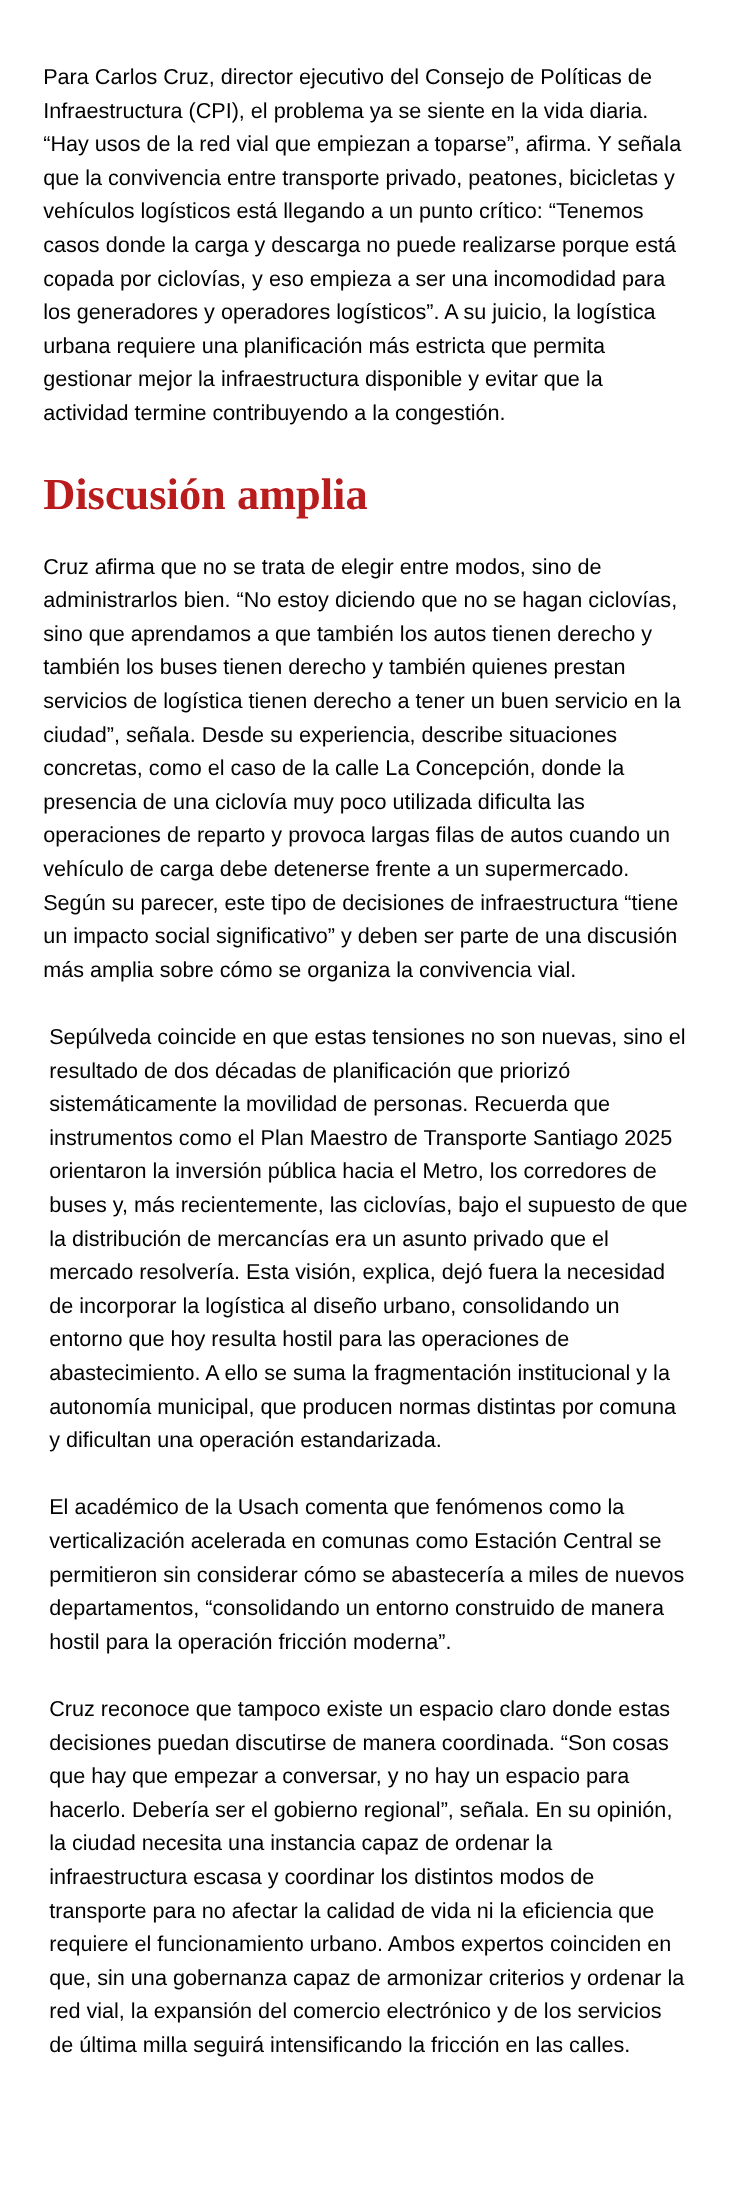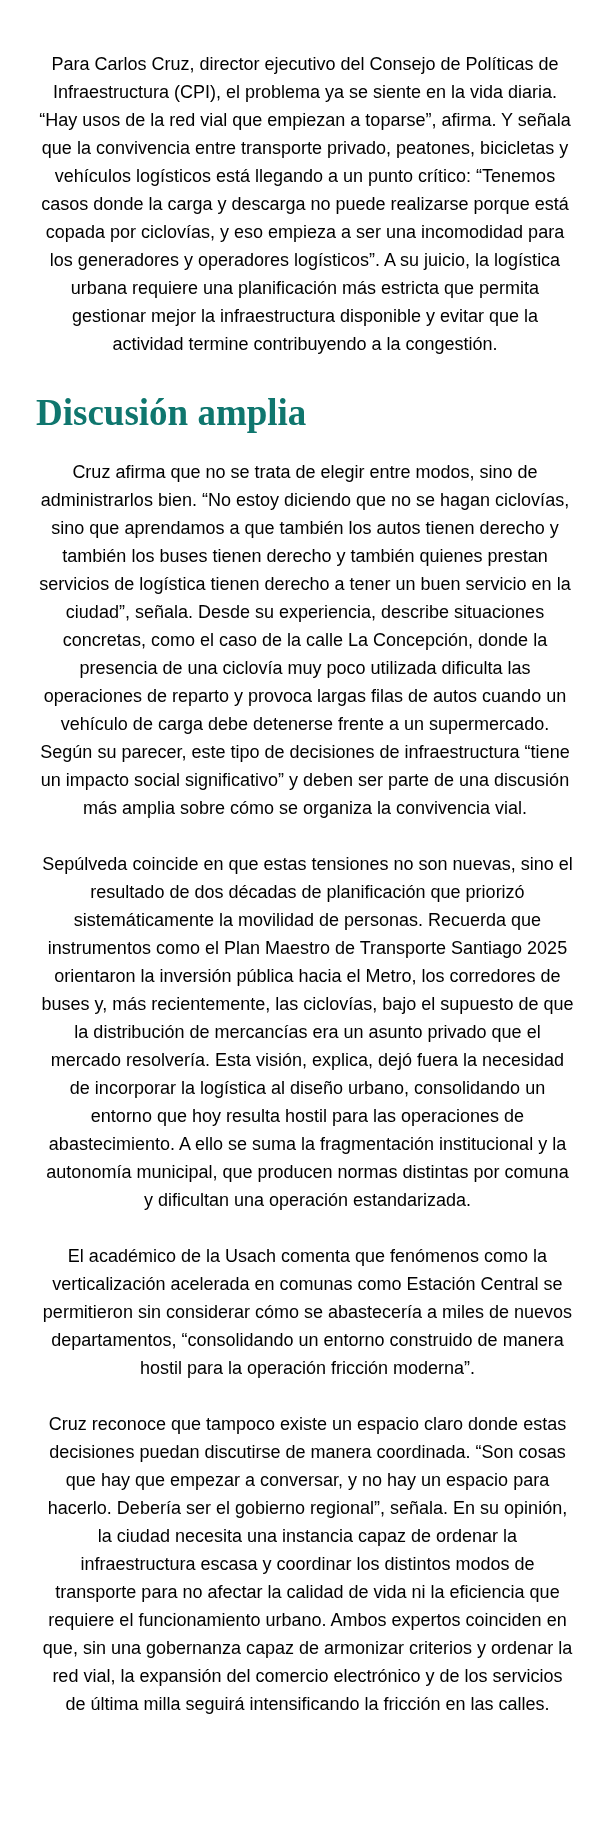--- a/index.html
+++ b/index.html
@@ -19,29 +19,29 @@
     margin: 0 auto;
     padding-top: 50px;
     padding-bottom: 18px;
   }
   .article p {
     margin: 0 0 28px 0;
     font-size: 18px;
     line-height: 28px;
     font-weight: 400;
     letter-spacing: 0;
-    text-align: center;
+    text-align: left;
     color: #000000;
   }
   .section-heading {
     font-family: "Liberation Serif", serif;
     font-size: 37px;
     line-height: 42px;
     font-weight: 700;
-    color: #0f766e;
+    color: #b91c1c;
     margin: 34px 0 24px 0;
     letter-spacing: 0;
   }
   .indented-group {
     margin-top: 6px;
   }
   .indented-group p {
     padding-left: 5px;
   }
 </style>

